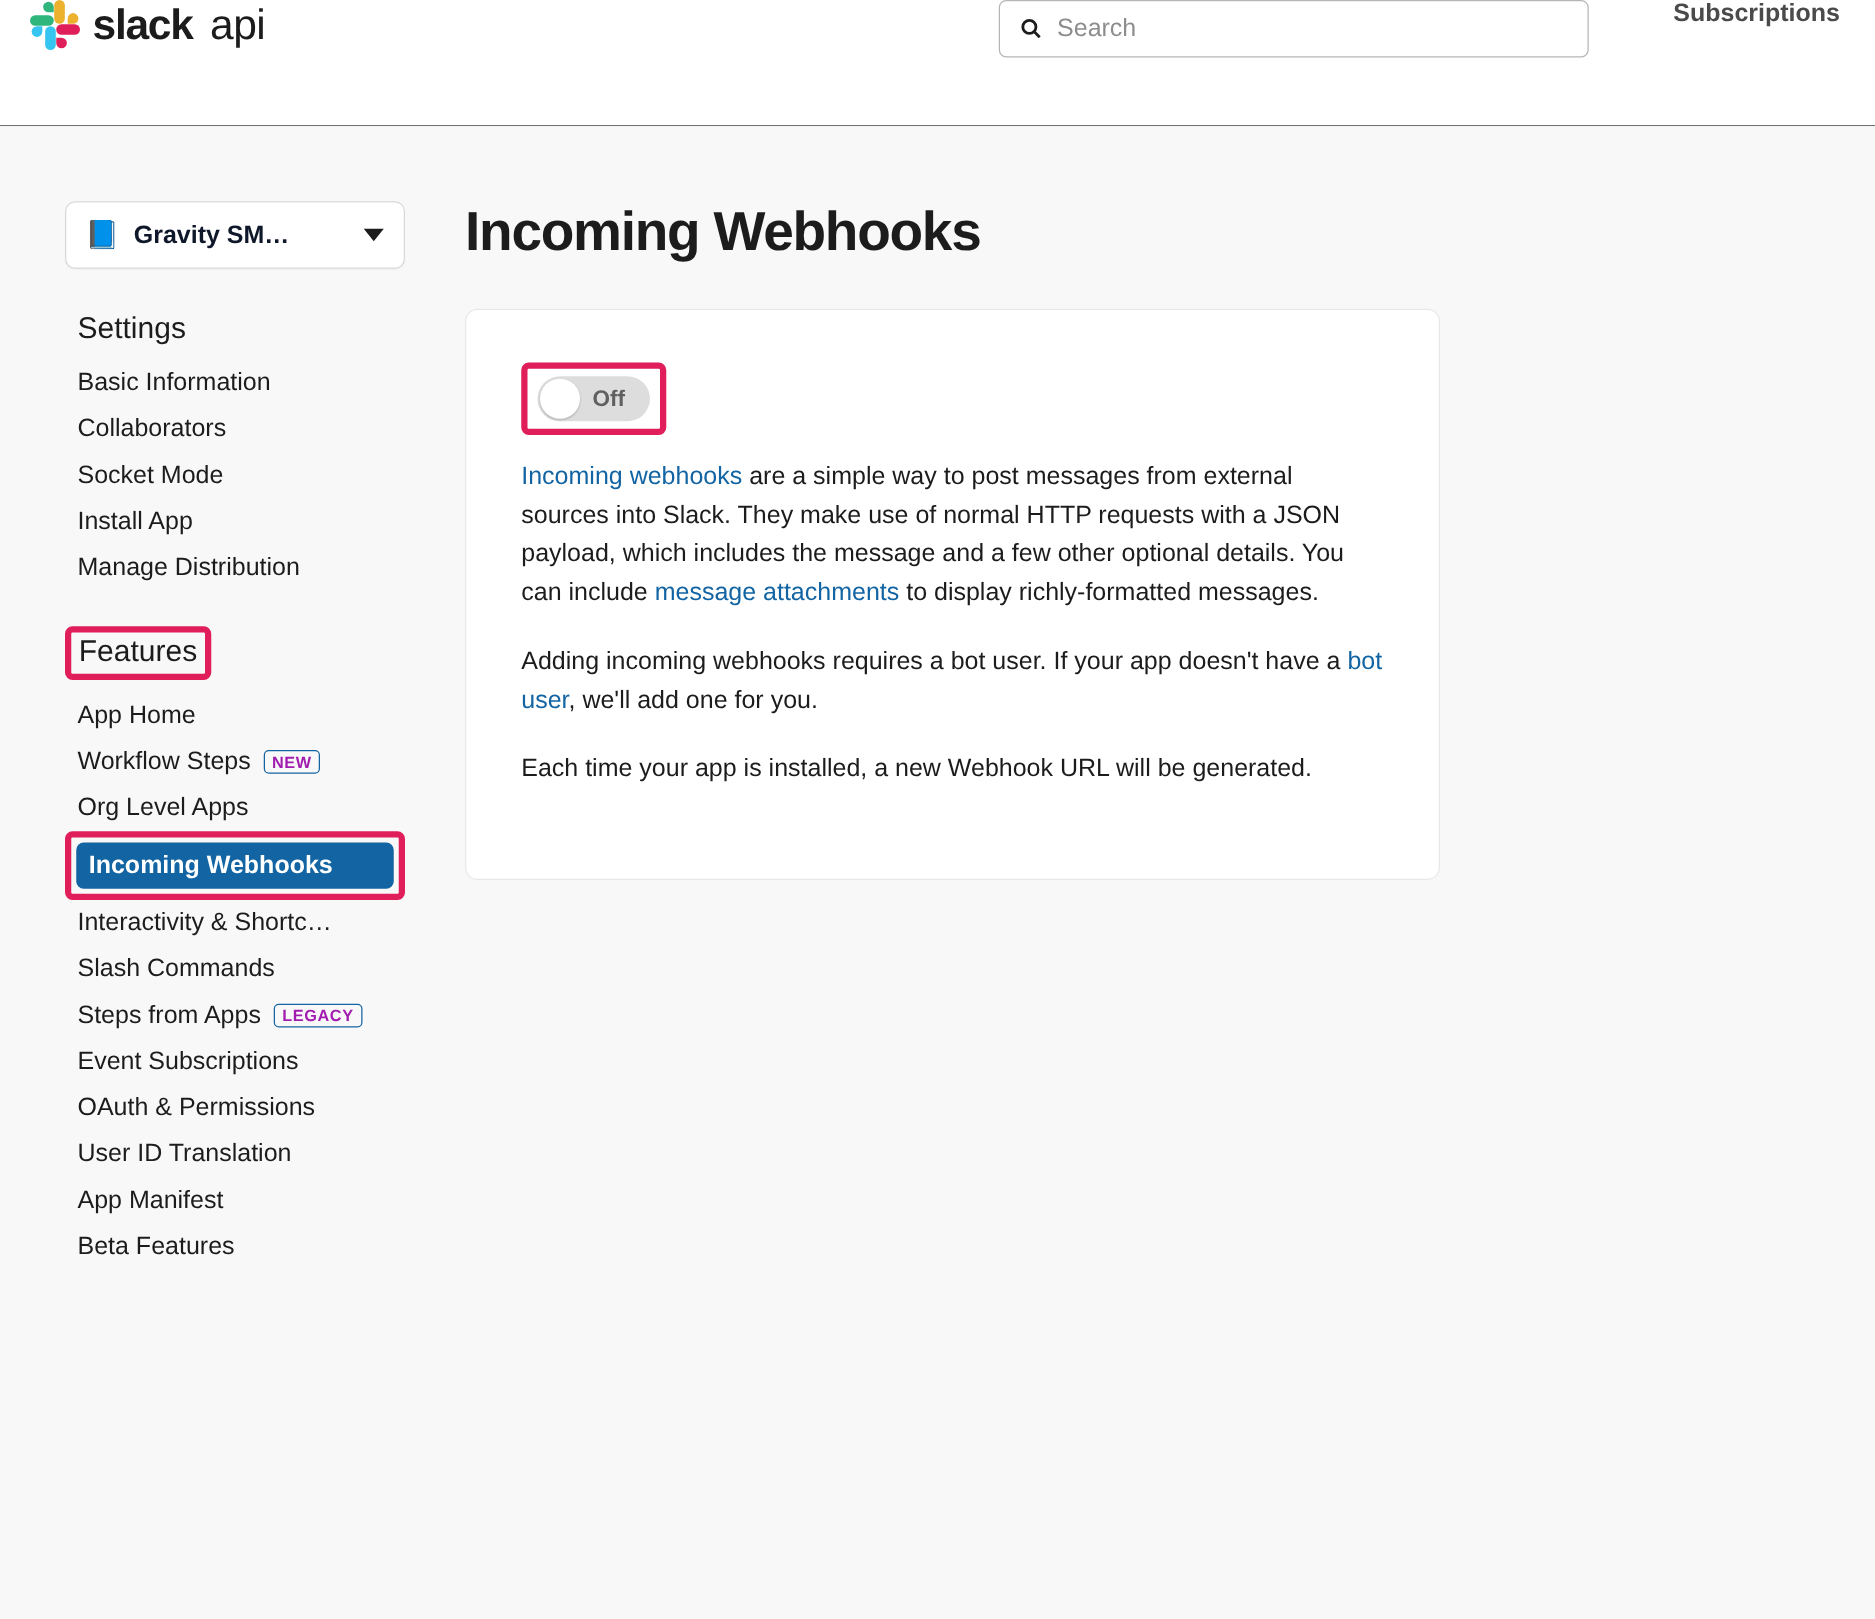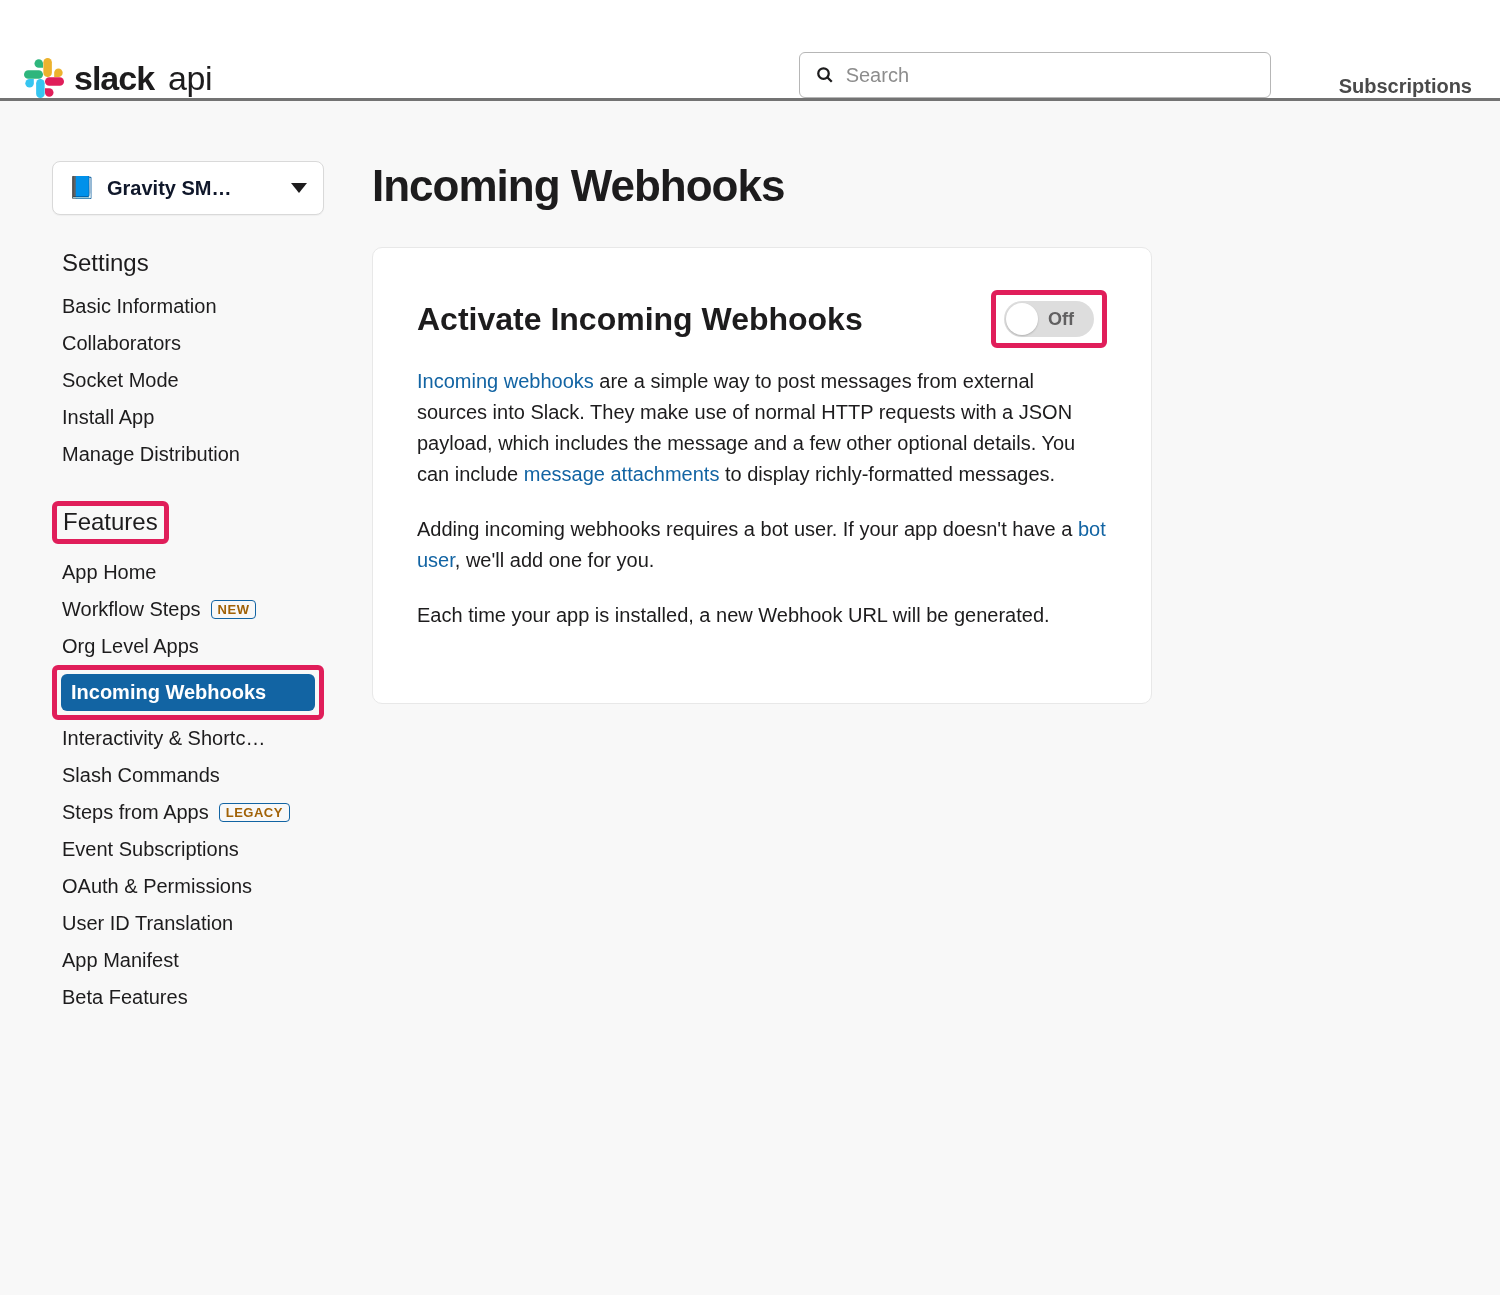--- a/index.html
+++ b/index.html
@@ -3,24 +3,24 @@
   <meta charset="utf-8">
   <style>
     * { box-sizing: border-box; margin: 0; padding: 0; }
     body {
       font-family: -apple-system, BlinkMacSystemFont, "Segoe UI", Helvetica, Arial, sans-serif;
       background: #fff;
       color: #1d1c1d;
     }
     .topbar {
       display: flex;
-      align-items: flex-end;
+      align-items: flex-start;
       padding: 0 24px;
       height: 101px;
-      border-bottom: 3px solid #737373;
+      border-bottom: 1px solid #737373;
       background: #fff;
       gap: 40px;
     }
     .logo {
       display: flex;
       align-items: center;
       gap: 10px;
     }
     .logo-svg { width: 40px; height: 40px; flex: 0 0 40px; }
     .logo-text { font-size: 34px; font-weight: 900; letter-spacing: -1px; }
@@ -93,21 +93,21 @@
       gap: 10px;
     }
     .nav-item.active {
       background: #1264a3;
       color: #fff;
       font-weight: 700;
     }
     .section-gap { height: 28px; }
     .badge {
       font-size: 13px; font-weight: 700;
-      border: 1px solid #1264a3; color: #a16207;
+      border: 1px solid #1264a3; color: #a21caf;
       padding: 1px 6px; border-radius: 4px;
       letter-spacing: .5px;
     }
     .hl {
       border: 5px solid #e01e5a;
       border-radius: 6px;
       padding: 2px 6px;
       display: inline-block;
     }
     .hl-row .nav-item { margin: 0; }
@@ -220,21 +220,20 @@
       <li class="nav-item">App Manifest</li>
       <li class="nav-item">Beta Features</li>
     </ul>
   </aside>
 
   <main class="main">
     <h1 class="page-title">Incoming Webhooks</h1>
 
     <div class="card">
       <div class="card-head">
-        <div class="card-title">Activate Incoming Webhooks</div>
         <span class="toggle-wrap">
           <span class="toggle">
             <span class="toggle-knob"></span>
             <span class="toggle-label">Off</span>
           </span>
         </span>
       </div>
 
       <p>
         <a class="inline">Incoming webhooks</a><span> are a simple way to post messages from external sources into Slack. They make use of normal HTTP requests with a JSON payload, which includes the message and a few other optional details. You can include </span><a class="inline">message attachments</a><span> to display richly-formatted messages.</span>

